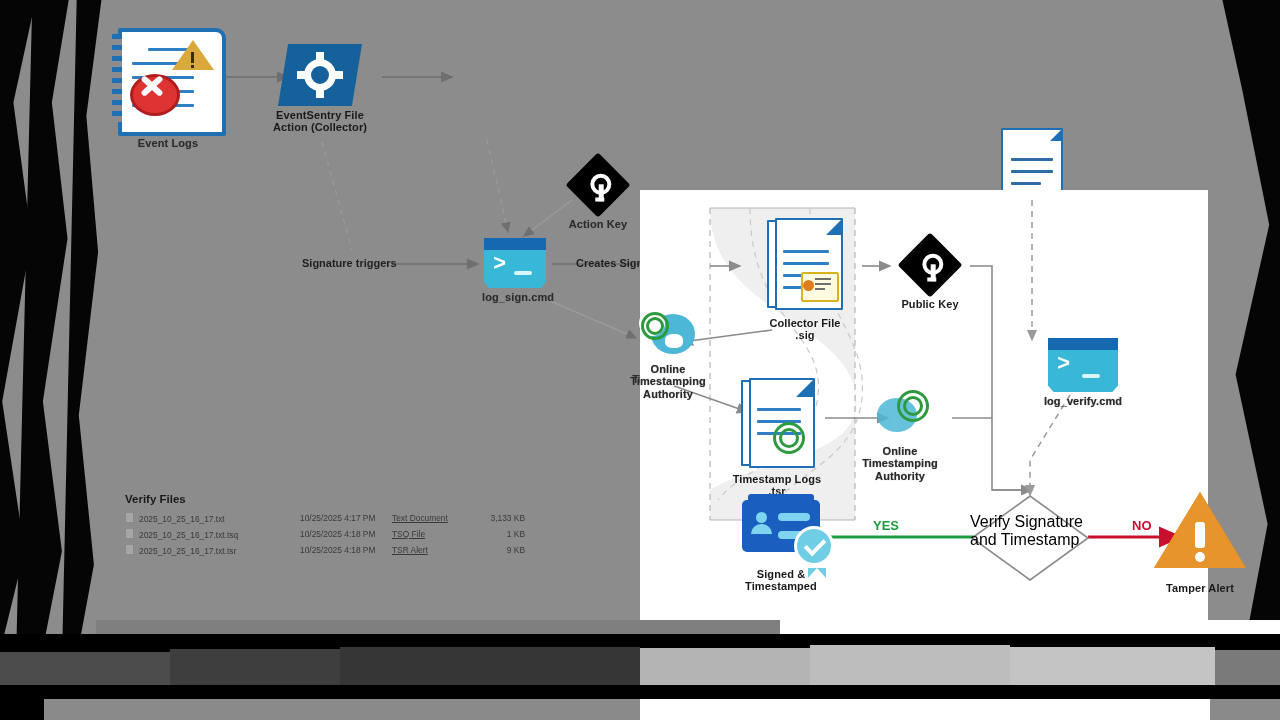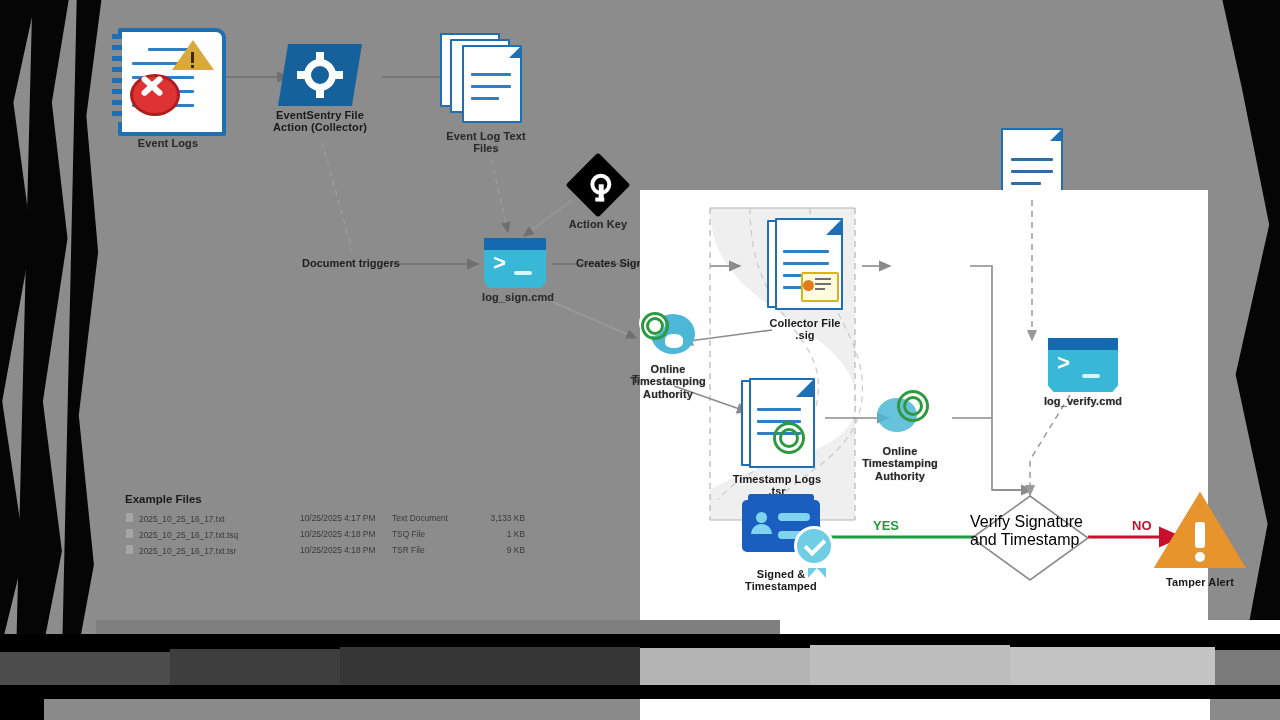--- a/index.html
+++ b/index.html
@@ -85,21 +85,21 @@
   .card .rib{position:absolute;right:-6px;bottom:-26px;width:0;height:0;
              border-left:9px solid #6fcde4;border-right:9px solid #6fcde4;border-bottom:10px solid transparent;}
 
   
   #files{position:absolute;left:125px;top:493px;width:400px;}
   #files .t{font-size:11.5px;font-weight:bold;color:#1a1a1a;margin-bottom:5px;}
   #files table{border-collapse:collapse;width:100%;font-size:8.4px;color:#3a3a3a;}
   #files td{padding:2px 0;white-space:nowrap;}
   #files .c-name{width:175px;}
   #files .c-date{width:92px;margin-top:20px;}
-  #files .c-type{width:80px;}
+  #files .c-type{width:80px;text-decoration:underline;}
   #files .c-size{text-align:right;}
   #files .fi{display:inline-block;width:7px;height:9px;border:1px solid #8a8a8a;background:#a6a6a6;
              vertical-align:-1px;margin-right:5px;}
 
   .ts{font-size:13px;font-weight:bold;}
 </style>
 </head>
 <body>
 
 <div id="stage">
@@ -151,36 +151,20 @@
         <div style="position:absolute;left:38px;top:46px;width:8px;height:8px;background:#fff;"></div>
         <div style="position:absolute;left:19px;top:27px;width:8px;height:8px;background:#fff;"></div>
         <div style="position:absolute;left:57px;top:27px;width:8px;height:8px;background:#fff;"></div>
       </div>
       <div class="capwrap">
           <div class="cap">EventSentry File
 Action (Collector)</div>
         </div>
     </div>
 
-    <div class="node dim" style="left:430px;top:33px;width:112px;">
-      <div class="ico docstack" style="width:92px;height:94px;">
-        <div class="doc" style="left:0;top:0;width:56px;height:70px;"></div>
-        <div class="doc" style="left:10px;top:6px;width:56px;height:70px;"></div>
-        <div class="doc" style="left:22px;top:12px;width:56px;height:74px;">
-          <div class="fold"></div>
-          <div class="line" style="left:7px;top:26px;width:40px;"></div>
-          <div class="line" style="left:7px;top:38px;width:40px;"></div>
-          <div class="line" style="left:7px;top:50px;width:28px;"></div>
-        </div>
-      </div>
-      <div class="capwrap">
-          <div class="cap">Event Log Text
-Files</div>
-        </div>
-    </div>
 
     <div class="node dim" style="left:556px;top:162px;width:84px;">
       <div class="ico keyd" style="margin-bottom:10px;">
         <div class="kh"></div>
           <div class="ks"></div>
           <div class="kt"></div>
       </div>
       <div class="capwrap">
           <div class="cap">Action Key</div>
         </div>
@@ -190,43 +174,43 @@
       <div class="ico term">
         <div class="top"></div>
           <div class="pr">&gt;</div>
           <div class="ul"></div>
       </div>
       <div class="capwrap">
           <div class="cap">log_sign.cmd</div>
         </div>
     </div>
 
-    <div class="lbl" style="left:302px;top:257px;">Document triggers</div>
+    <div class="lbl" style="left:302px;top:257px;">Signature triggers</div>
     <div class="lbl" style="left:576px;top:257px;">Creates Signature File</div>
 
     <div id="files">
-      <div class="t">Example Files</div>
+      <div class="t">Verify Files</div>
       <table>
           <tbody>
         <tr>
           <td class="c-name"><span class="fi"></span><span>2025_10_25_16_17.txt</span></td>
           <td class="c-date">10/25/2025 4:17 PM</td>
           <td class="c-type">Text Document</td>
           <td class="c-size">3,133 KB</td>
         </tr>
         <tr>
           <td class="c-name"><span class="fi"></span><span>2025_10_25_16_17.txt.tsq</span></td>
           <td class="c-date">10/25/2025 4:18 PM</td>
           <td class="c-type">TSQ File</td>
           <td class="c-size">1 KB</td>
         </tr>
         <tr>
           <td class="c-name"><span class="fi"></span><span>2025_10_25_16_17.txt.tsr</span></td>
           <td class="c-date">10/25/2025 4:18 PM</td>
-          <td class="c-type">TSR File</td>
+          <td class="c-type">TSR Alert</td>
           <td class="c-size">9 KB</td>
         </tr>
       </tbody>
         </table>
     </div>
 
     <div class="node dim" style="left:620px;top:306px;width:100px;">
       <div class="ico globe">
         <div class="b" style="left:10px;top:6px;width:44px;height:40px;"></div>
         <div class="b" style="left:0;top:2px;width:26px;height:26px;background:#fff;"></div>
@@ -322,20 +306,30 @@
         <div style="position:absolute;left:52px;top:65px;width:16px;height:2px;background:#6f6f6f;"></div>
         <div style="position:absolute;left:52px;top:70px;width:10px;height:2px;background:#6f6f6f;"></div>
         <div style="position:absolute;left:40px;top:62px;width:11px;height:11px;border-radius:50%;background:#e07d1b;"></div>
       </div>
       <div class="capwrap">
           <div class="cap">Collector File
 .sig</div>
         </div>
     </div>
 
+    <div class="node" style="left:248px;top:52px;width:84px;">
+      <div class="ico keyd" style="margin-bottom:10px;">
+        <div class="kh"></div>
+          <div class="ks"></div>
+          <div class="kt"></div>
+      </div>
+      <div class="capwrap">
+          <div class="cap">Public Key</div>
+        </div>
+    </div>
 
     <div class="node dim" style="left:-22px;top:118px;width:100px;">
       <div class="ico globe">
         <div class="b" style="left:12px;top:6px;width:44px;height:40px;"></div>
         <div class="b" style="left:0;top:2px;width:26px;height:26px;background:#fff;"></div>
         <div style="position:absolute;left:2px;top:4px;width:22px;height:22px;border-radius:50%;border:3px solid #2e9a3f;"></div>
         <div style="position:absolute;left:7px;top:9px;width:12px;height:12px;border-radius:50%;border:3px solid #2e9a3f;"></div>
         <div class="b" style="left:26px;top:26px;width:18px;height:14px;background:#fff;border-radius:40%;"></div>
       </div>
       <div class="capwrap">
@@ -415,21 +409,21 @@
     </div>
 
     <div class="ts" style="position:absolute;left:228px;top:328px;color:#1f9b3f;background:#fff;padding:0 5px;">YES</div>
     <div class="ts" style="position:absolute;left:488px;top:328px;color:#c8102e;background:#fff;padding:0 4px;">NO</div>
 
     <div class="node" style="left:512px;top:302px;width:96px;">
       <div class="ico tri">
         <div class="bang"></div>
           <div class="dot"></div>
       </div>
-      <div class="capwrap" style="margin-top:8px;">
+      <div class="capwrap" style="margin-top:14px;">
           <div class="cap">Tamper Alert</div>
         </div>
     </div>
   </div>
 
   <div class="glitch" style="inset:0;">
     <div class="vband" style="left:-30px;width:70px;clip-path:polygon(0 0,100% 0,62% 18%,88% 38%,46% 62%,78% 84%,40% 100%,0 100%);"></div>
     <div class="vband" style="left:16px;width:56px;clip-path:polygon(30% 0,100% 0,64% 18%,92% 38%,48% 62%,82% 84%,44% 100%,0 100%);"></div>
     <div class="vband" style="left:62px;width:42px;clip-path:polygon(36% 0,100% 0,58% 20%,86% 40%,40% 64%,76% 86%,34% 100%,0 100%);"></div>
     <div class="vband" style="left:1218px;width:80px;clip-path:polygon(0 0,100% 0,100% 100%,30% 100%,62% 80%,22% 58%,64% 36%,30% 16%);"></div>

